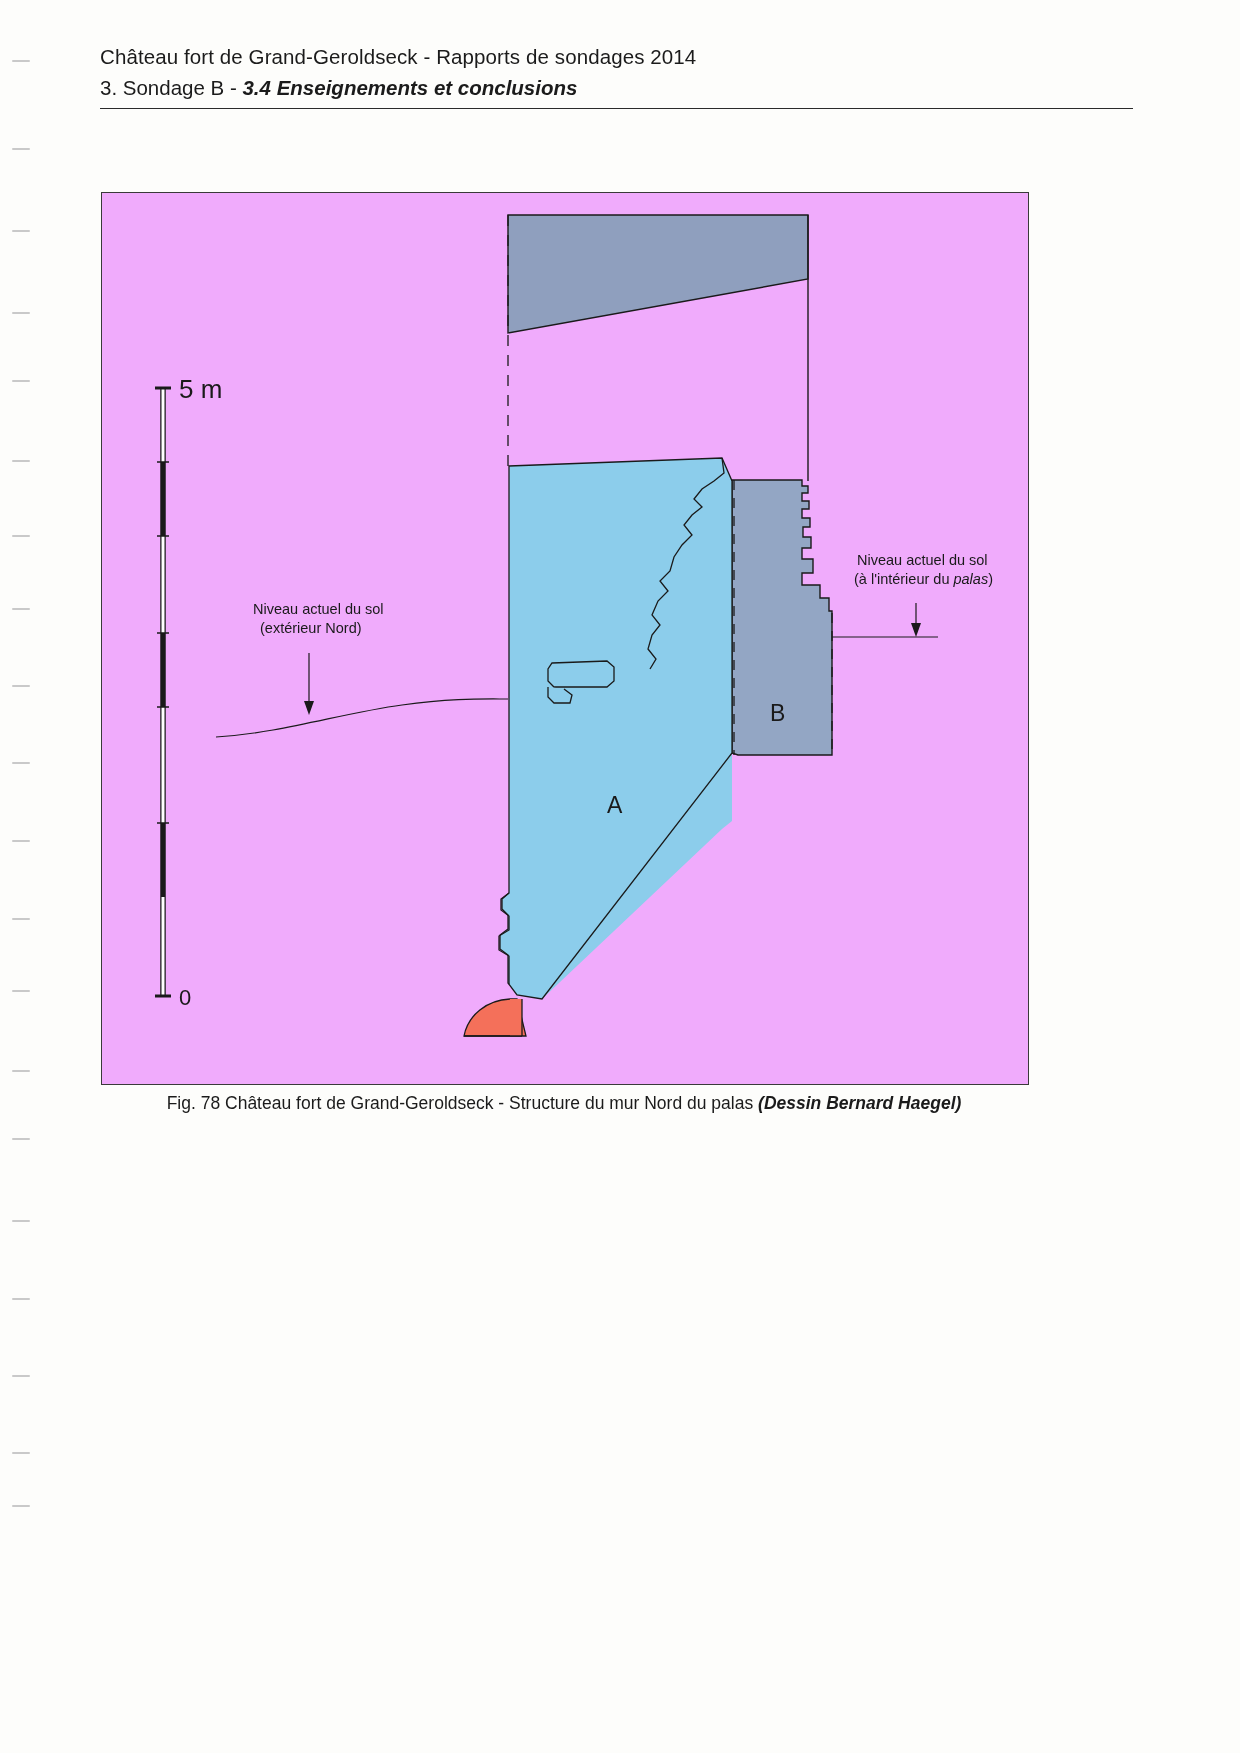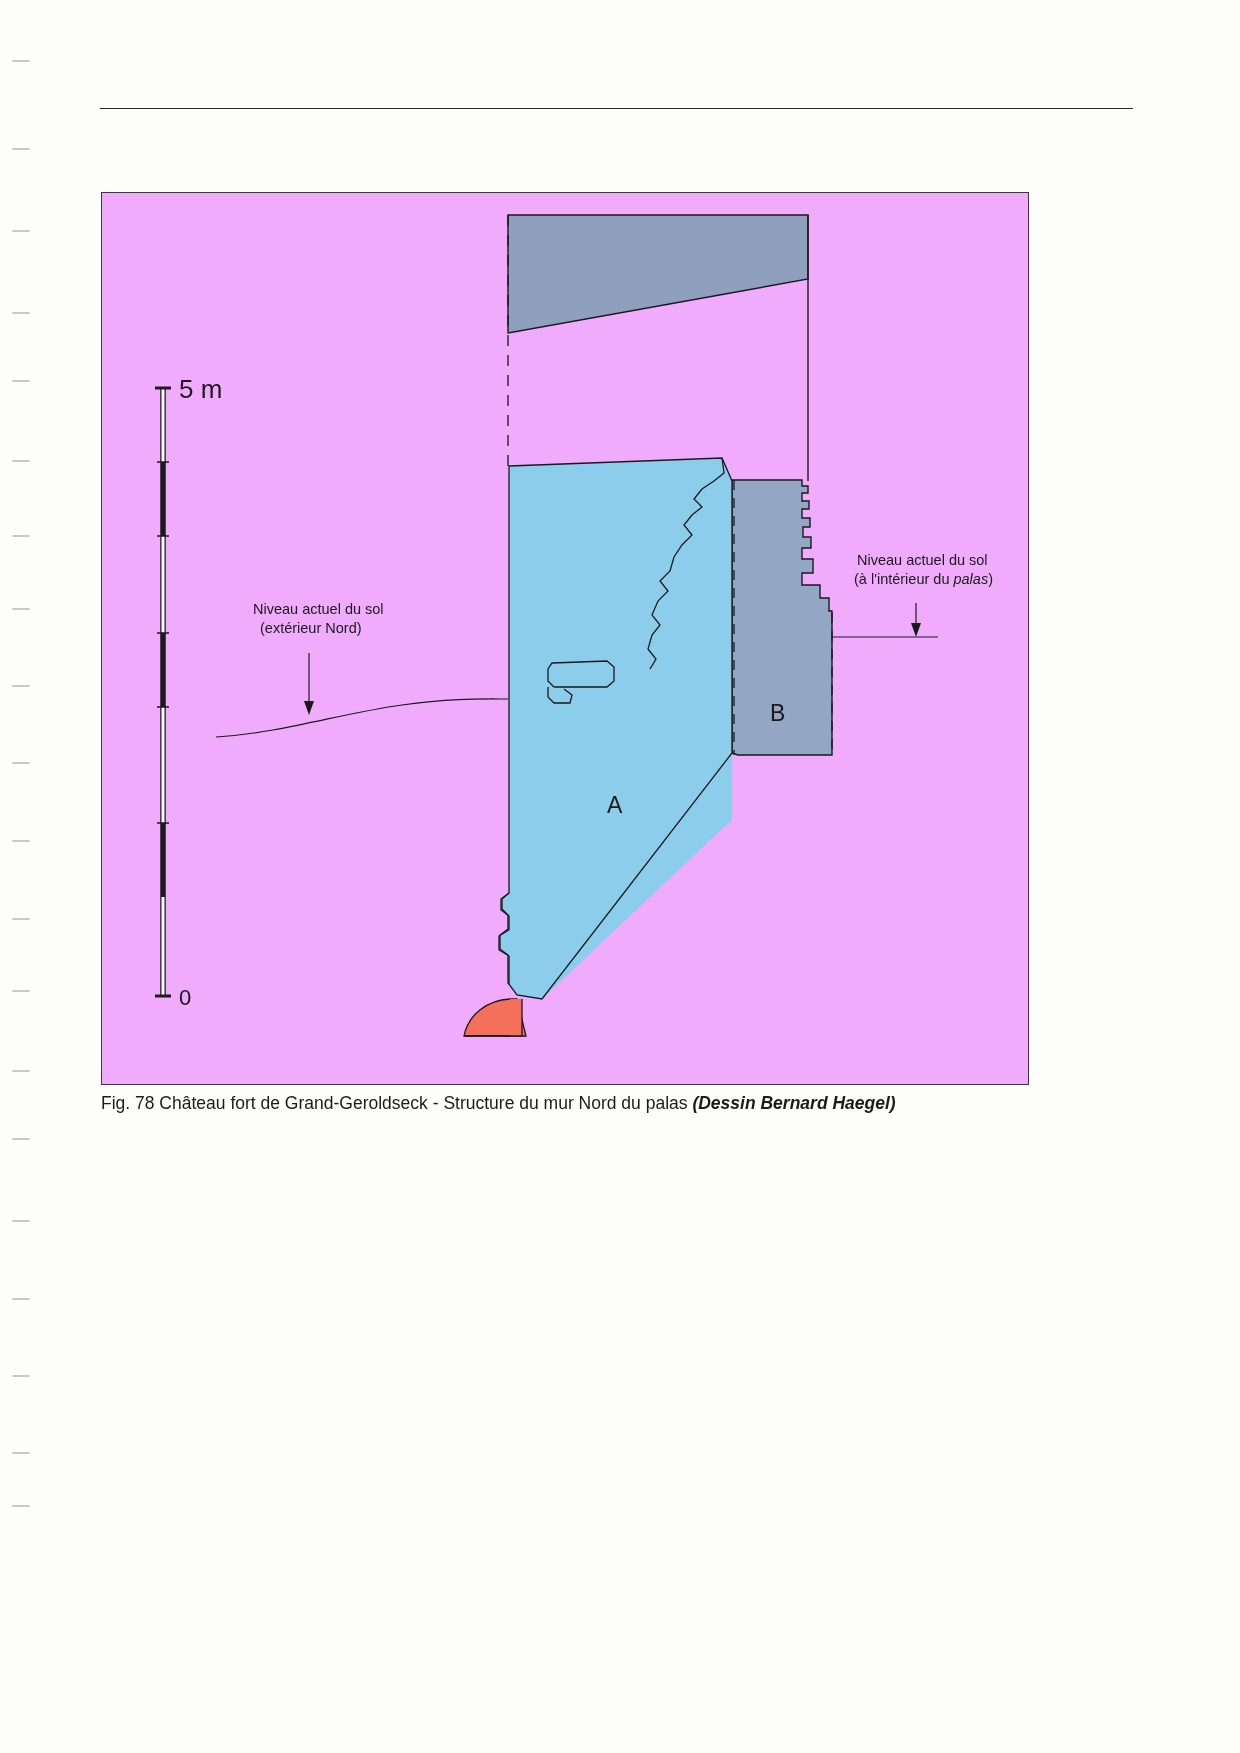--- a/index.html
+++ b/index.html
@@ -87,21 +87,21 @@
     left: 0;
     top: 0;
   }
 
   
   .figure-caption {
     position: absolute;
     left: 101px;
     top: 1093px;
     width: 926px;
-    text-align: left;
+    text-align: center;
     font-size: 17.5px;
     color: #1b1b1b;
     white-space: nowrap;
   }
   .figure-caption .credit {
     font-style: italic;
     font-weight: bold;
   }
 
   .scale-label-top {
@@ -136,20 +136,22 @@
   <div class="mark" style="top:1030px"></div>
   <div class="mark" style="top:1098px"></div>
   <div class="mark" style="top:1180px"></div>
   <div class="mark" style="top:1258px"></div>
   <div class="mark" style="top:1335px"></div>
   <div class="mark" style="top:1412px"></div>
   <div class="mark" style="top:1465px"></div>
 </div>
 
 <div class="doc-header">
+  <div class="line1">Château fort de Grand-Geroldseck - Rapports de sondages 2014</div>
+  <div class="line2"><span>3. Sondage B - </span><span class="em">3.4 Enseignements et conclusions</span></div>
 </div>
 <div class="header-rule"></div>
 
 <div class="figure-frame">
   <svg class="figure-svg" width="926" height="891" viewBox="0 0 926 891" xmlns="http://www.w3.org/2000/svg">
 
     <g>
 
       <rect x="59" y="195" width="4" height="608" fill="#ffffff" stroke="#1a1a1a" stroke-width="1"></rect>
 

